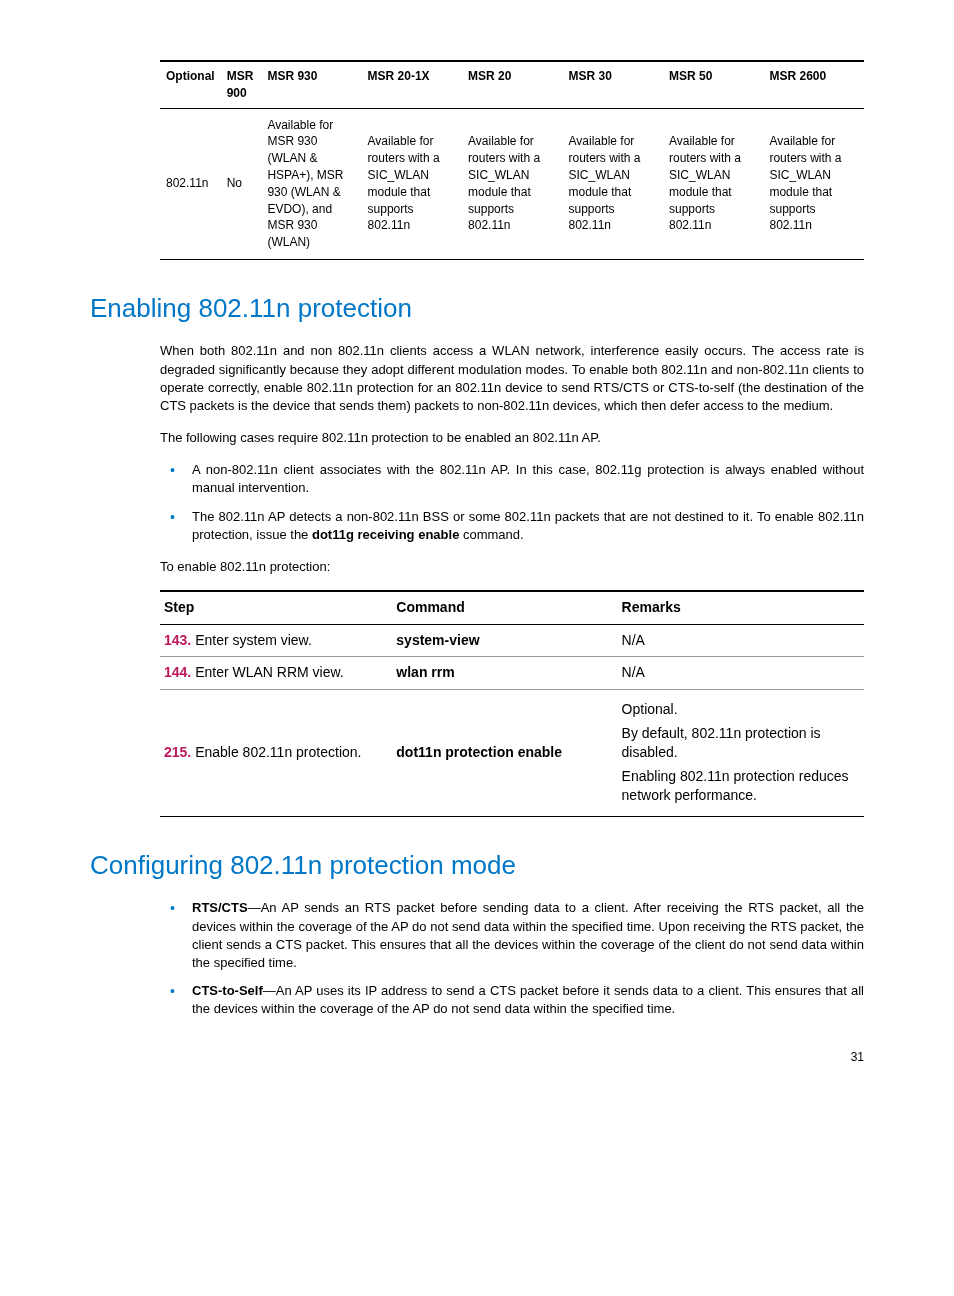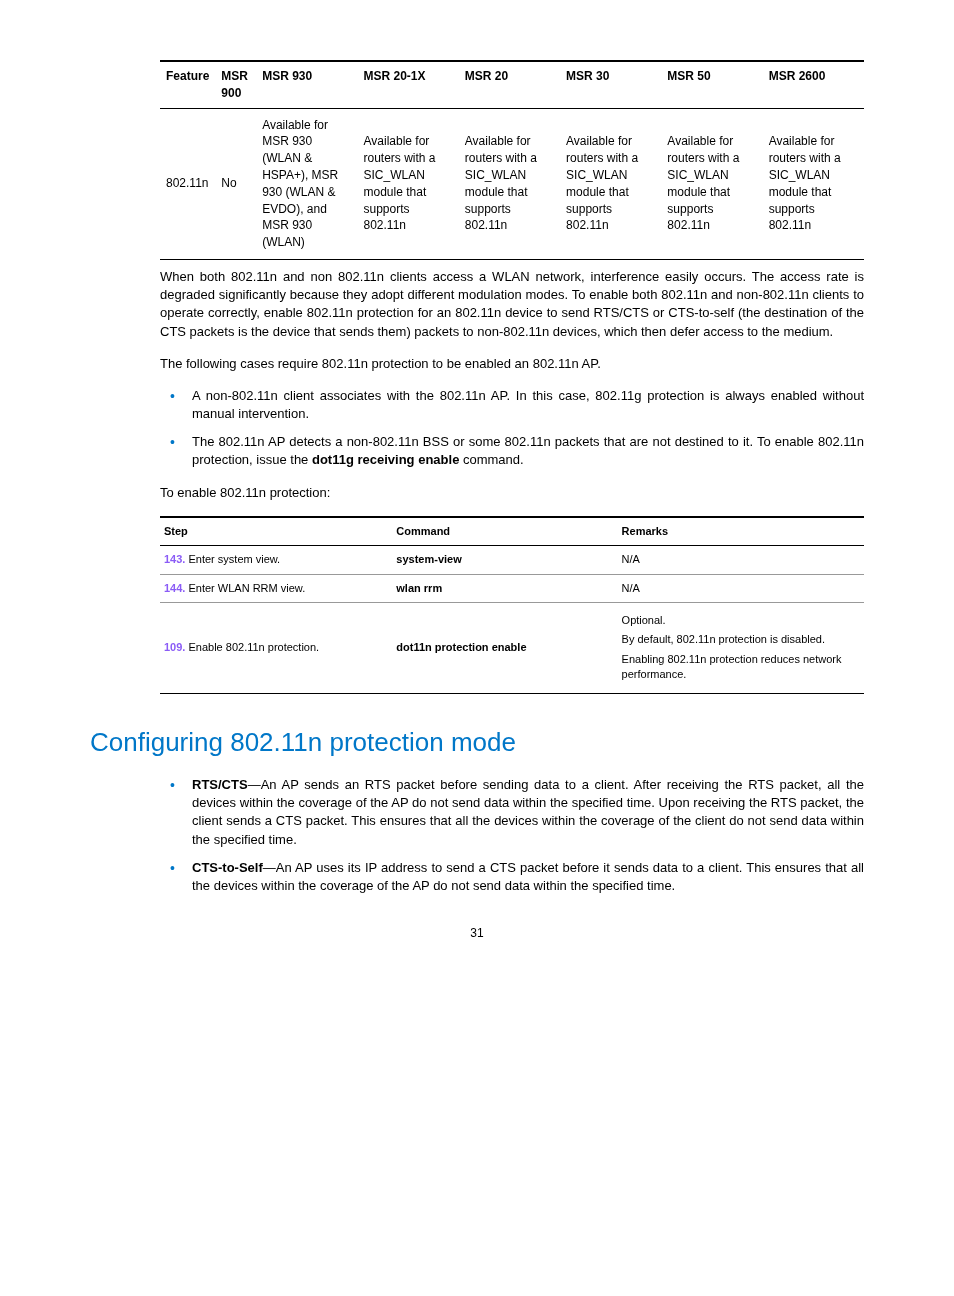--- a/index.html
+++ b/index.html
@@ -66,58 +66,58 @@
   }
   table.feature-tbl td {
     padding: 8px 6px;
     vertical-align: middle;
     border-bottom: 1px solid #000;
   }
   table.step-tbl {
     border-collapse: collapse;
     width: calc(100% - 70px);
     margin-left: 70px;
-    font-size: 11px;
+    font-size: 14px;
   }
   table.step-tbl th {
     text-align: left;
     font-weight: bold;
     padding: 6px 4px;
     border-top: 2px solid #000;
     border-bottom: 1px solid #000;
   }
   table.step-tbl td {
     padding: 6px 4px;
     border-bottom: 1px solid #999;
     vertical-align: middle;
   }
   table.step-tbl tr:last-child td {
     border-bottom: 1px solid #000;
   }
   .step-num {
-    color: #8b5cf6;
+    color: #be185d;
     font-weight: bold;
   }
   .bold { font-weight: bold; }
   .page-num {
-    text-align: center;
+    text-align: right;
     font-size: 12px;
     margin-top: 30px;
   }
   .remarks-block div { margin: 4px 0; }
 </style>
 </head>
 <body>
 
 <div class="page-wrap">
 
 <table class="feature-tbl">
   <thead>
     <tr>
-      <th>Feature</th>
+      <th>Optional</th>
       <th>MSR 900</th>
       <th>MSR 930</th>
       <th>MSR 20-1X</th>
       <th>MSR 20</th>
       <th>MSR 30</th>
       <th>MSR 50</th>
       <th>MSR 2600</th>
     </tr>
   </thead>
   <tbody>
@@ -127,20 +127,21 @@
       <td>Available for MSR 930 (WLAN &amp; HSPA+), MSR 930 (WLAN &amp; EVDO), and MSR 930 (WLAN)</td>
       <td>Available for routers with a SIC_WLAN module that supports 802.11n</td>
       <td>Available for routers with a SIC_WLAN module that supports 802.11n</td>
       <td>Available for routers with a SIC_WLAN module that supports 802.11n</td>
       <td>Available for routers with a SIC_WLAN module that supports 802.11n</td>
       <td>Available for routers with a SIC_WLAN module that supports 802.11n</td>
     </tr>
   </tbody>
 </table>
 
+<h2>Enabling 802.11n protection</h2>
 
 <div class="content-indent">
   <p>When both 802.11n and non 802.11n clients access a WLAN network, interference easily occurs. The access rate is degraded significantly because they adopt different modulation modes. To enable both 802.11n and non-802.11n clients to operate correctly, enable 802.11n protection for an 802.11n device to send RTS/CTS or CTS-to-self (the destination of the CTS packets is the device that sends them) packets to non-802.11n devices, which then defer access to the medium.</p>
   <p>The following cases require 802.11n protection to be enabled an 802.11n AP.</p>
   <ul class="bullets">
     <li>A non-802.11n client associates with the 802.11n AP. In this case, 802.11g protection is always enabled without manual intervention.</li>
     <li><span>The 802.11n AP detects a non-802.11n BSS or some 802.11n packets that are not destined to it. To enable 802.11n protection, issue the </span><span class="bold">dot11g receiving enable</span><span> command.</span></li>
   </ul>
   <p>To enable 802.11n protection:</p>
 </div>
@@ -158,21 +159,21 @@
       <td><span class="step-num">143.</span><span> Enter system view.</span></td>
       <td class="bold">system-view</td>
       <td>N/A</td>
     </tr>
     <tr>
       <td><span class="step-num">144.</span><span> Enter WLAN RRM view.</span></td>
       <td class="bold">wlan rrm</td>
       <td>N/A</td>
     </tr>
     <tr>
-      <td><span class="step-num">109.</span><span> Enable 802.11n protection.</span></td>
+      <td><span class="step-num">215.</span><span> Enable 802.11n protection.</span></td>
       <td class="bold">dot11n protection enable</td>
       <td>
         <div class="remarks-block">
           <div>Optional.</div>
           <div>By default, 802.11n protection is disabled.</div>
           <div>Enabling 802.11n protection reduces network performance.</div>
         </div>
       </td>
     </tr>
   </tbody>

